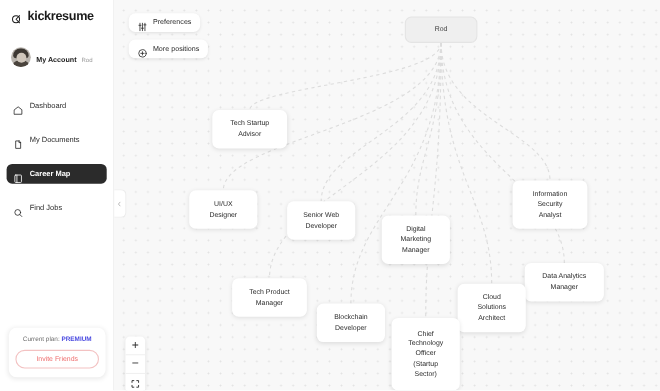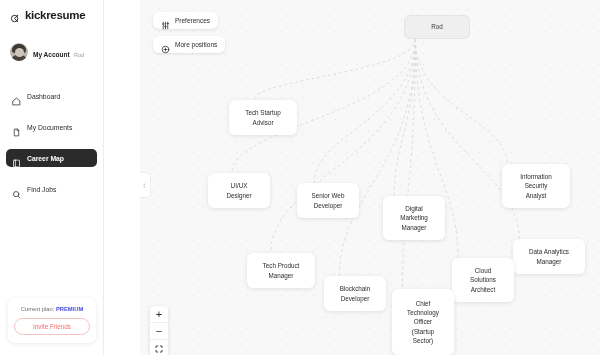--- a/index.html
+++ b/index.html
@@ -2,21 +2,21 @@
 <html><head>
 <meta charset="utf-8">
 <style>
   * { box-sizing: border-box; margin: 0; padding: 0; }
   html, body {
     width: 600px; height: 355px;
     overflow: hidden;
     font-family: "Liberation Sans", sans-serif;
     background: #ffffff;
   }
-  #app { position: relative; width: 600px; height: 308px; display: flex; gap: 36px; }
+  #app { position: relative; width: 600px; height: 308px; display: flex; }
 
   
   #sidebar {
     width: 104px; height: 355px;
     background: #ffffff;
     border-right: 1px solid #ececec;
     position: relative;
     flex: 0 0 104px;
   }
   #logo-row {

